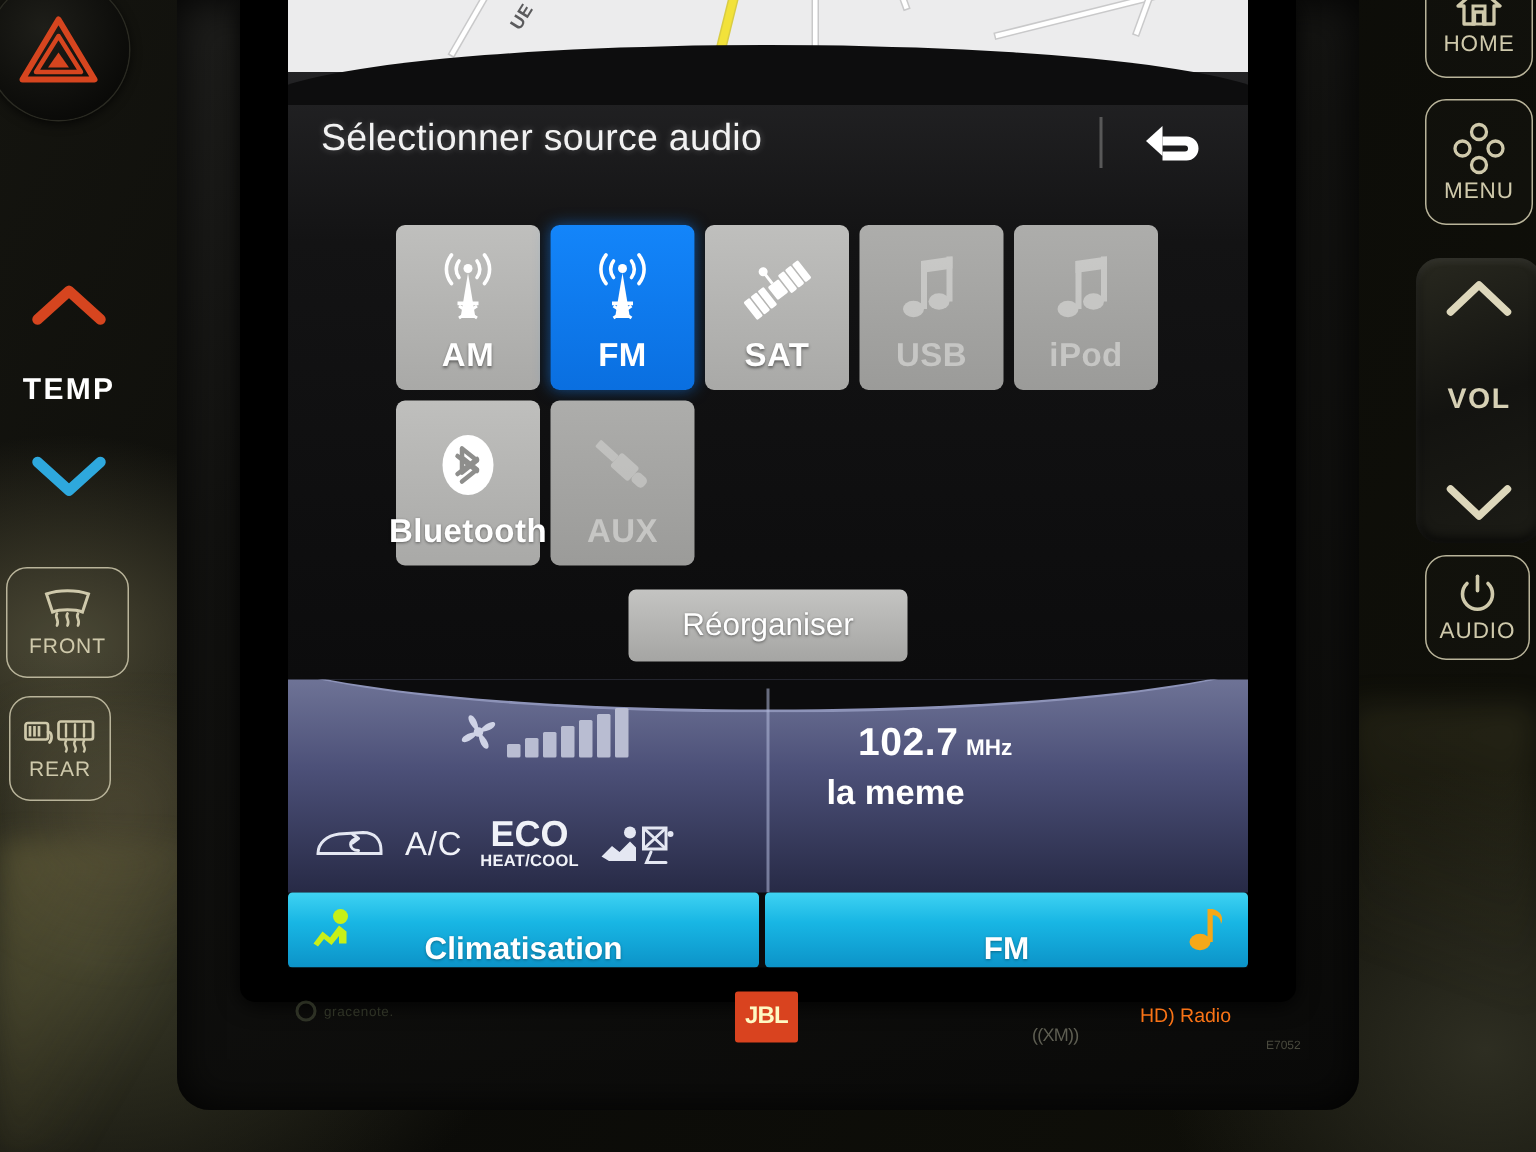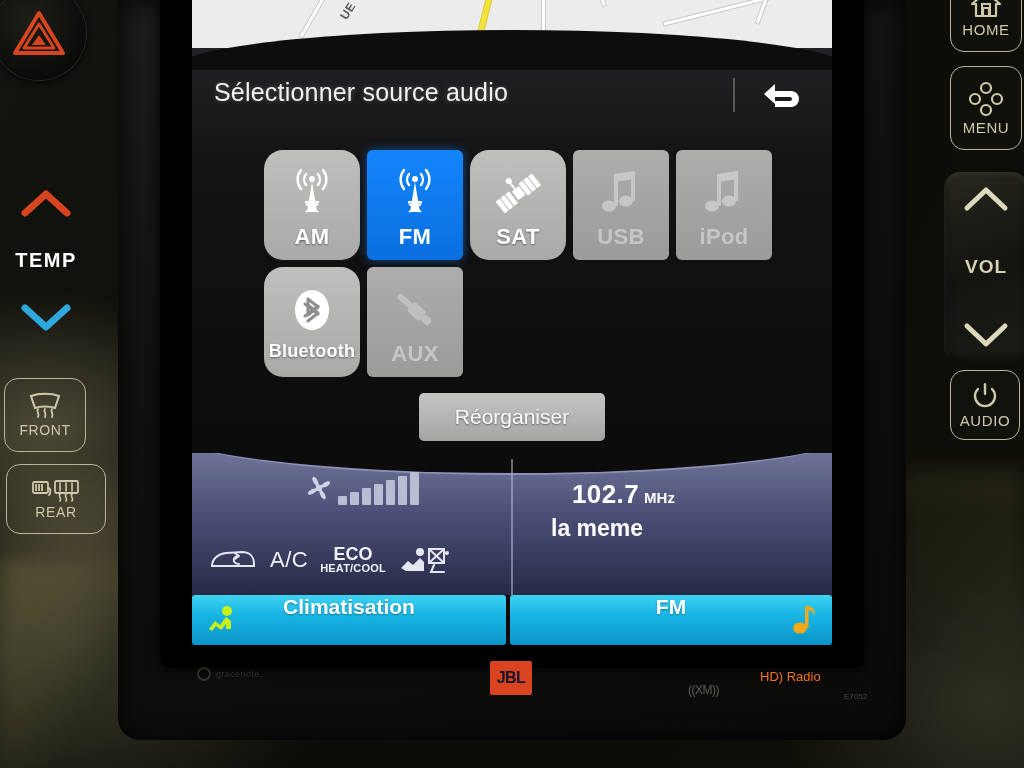--- a/index.html
+++ b/index.html
@@ -105,29 +105,29 @@
   
   .grid { position:absolute; left:72px; top:102px; width:520px; }
   .grid-row { display:flex; gap:7px; margin-bottom:7px; }
   .src {
     width:96px; height:110px; border-radius:6px;
     display:flex; flex-direction:column; align-items:center; justify-content:flex-start;
     padding-top:14px; cursor:pointer; position:relative;
   }
   .src .ico { height:58px; display:flex; align-items:center; justify-content:center; }
   .src .lbl { font-size:22px; font-weight:bold; letter-spacing:.3px; margin-top:2px; }
-  .src.enabled { background:linear-gradient(180deg,#bfbfbd 0%,#a9a9a7 100%);border-radius:19px; }
+  .src.enabled { background:linear-gradient(180deg,#bfbfbd 0%,#a9a9a7 100%); }
   .src.enabled .lbl { color:#ffffff; text-shadow:0 1px 2px rgba(0,0,0,.45); }
   .src.active  { background:linear-gradient(180deg,#1385fa 0%,#0a6fe0 100%);
                  box-shadow:0 0 10px rgba(20,130,250,.55); }
   .src.active .lbl { color:#ffffff; }
   .src.disabled { background:linear-gradient(180deg,#adadab 0%,#9b9b99 100%); }
   .src.disabled .lbl { color:#c6c6c4; }
   .src.disabled .ico svg { opacity:.55; }
-  .src .lbl.small { font-size:18px; }
+  .src .lbl.small { font-size:22px; }
 
   .reorg-wrap { position:absolute; left:0; top:345px; width:640px; text-align:center; }
   .reorg {
     display:inline-block; min-width:186px; padding:12px 22px;
     background:linear-gradient(180deg,#c4c4c2 0%,#a5a5a3 100%);
     border-radius:5px; color:#fff; font-size:21px;
     text-shadow:0 1px 2px rgba(0,0,0,.5); cursor:pointer;
   }
 
   
@@ -148,38 +148,38 @@
   .climate { position:absolute; left:0; top:0; width:319px; height:142px; cursor:pointer; }
   .fan-row { position:absolute; left:110px; top:18px; display:flex; align-items:flex-end; }
   .bars { display:flex; align-items:flex-end; gap:3px; margin-left:2px; }
   .bars i { display:block; width:9px; background:#b9bdd2; border-radius:1px; }
   .clim-icons {
     position:absolute; left:16px; top:92px; width:295px;
     display:flex; align-items:center; gap:12px; color:#e4e7f2;
   }
   .ac-txt { font-size:22px; color:#f0f2f8; letter-spacing:.5px; }
   .eco { text-align:center; line-height:1; }
-  .eco .e1 { font-size:18px; font-weight:bold; color:#f0f2f8; }
+  .eco .e1 { font-size:24px; font-weight:bold; color:#f0f2f8; }
   .eco .e2 { font-size:11px; font-weight:bold; color:#f0f2f8; letter-spacing:.2px; }
 
   .radio { position:absolute; left:337px; top:0; width:319px; height:142px; cursor:pointer; }
   .freq { position:absolute; left:43px; top:26px; color:#fff; }
   .freq .num { font-size:26px; font-weight:bold; letter-spacing:.4px; }
   .freq .unit { font-size:15px; font-weight:bold; margin-left:5px; }
   .station {
     position:absolute; left:22px; top:62px; color:#fff;
     font-size:23px; font-weight:bold;
   }
 
   
   .tabbar { position:absolute; left:0; top:595px; width:640px; height:50px; display:flex; gap:4px; }
   .tab {
     position:relative; height:50px; cursor:pointer;
     background:linear-gradient(180deg,#3fd2f2 0%,#18b6e4 40%,#0c93c8 100%);
-    display:flex; align-items:flex-start; justify-content:center;
+    display:flex; align-items:flex-end; justify-content:center;
     border-radius:3px;
   }
   .tab.left { width:314px; }
   .tab.right { width:322px; }
   .tab span { color:#fff; font-size:21px; font-weight:bold; text-shadow:0 1px 2px rgba(0,0,0,.35); }
   .tab .icon-left { position:absolute; left:14px; top:8px; }
   .tab .icon-right { position:absolute; right:14px; top:8px; }
 
   
   .brand-strip { position:absolute; left:192px; top:645px; width:640px; height:60px; }
@@ -191,21 +191,21 @@
     width:14px; height:14px; border-radius:50%;
     border:2px solid #7e8a64;
   }
   .gn-txt { font-size:9px; color:#7e8a64; letter-spacing:.4px; }
   .jbl {
     position:absolute; left:298px; top:16px;
     width:42px; height:34px; background:#d9431f;
     display:flex; align-items:center; justify-content:center;
     border-radius:2px;
   }
-  .jbl span { color:#0f172a; font-size:16px; font-weight:bold; letter-spacing:-.5px; }
+  .jbl span { color:#fef9c3; font-size:16px; font-weight:bold; letter-spacing:-.5px; }
   .xm { position:absolute; left:496px; top:38px; font-size:12px; color:#5e5e52; letter-spacing:-.5px; }
   .hdradio { position:absolute; left:568px; top:24px; font-size:13px; color:#f97316; }
   .model { position:absolute; left:652px; top:47px; font-size:8px; color:#4a4a3e; }
 
   
   .hw {
     position:absolute; border:1.5px solid #b9b49a; border-radius:14px;
     display:flex; flex-direction:column; align-items:center; justify-content:center;
     color:#cfc9ab; cursor:pointer; background:rgba(255,255,255,.015);
   }
@@ -233,21 +233,21 @@
   }
 
   .temp-rocker {
     position:absolute; left:-6px; top:180px; width:104px; height:160px;
     display:flex; flex-direction:column; align-items:center; justify-content:space-between;
     padding:6px 0; cursor:pointer;
   }
   .temp-rocker .t { color:#ffffff; font-size:20px; font-weight:bold; letter-spacing:1.5px; }
 
   .hw-front { left:4px; top:378px; width:82px; height:74px; }
-  .hw-rear  { left:6px; top:464px; width:100px; height:70px; }
+  .hw-rear  { left:6px; top:464px; width:68px; height:70px; }
   .hw-front .t, .hw-rear .t { font-size:14px; }
 </style>
 </head>
 <body>
 
 <div class="dash"></div>
 <div class="cabin-blur"></div>
 <div class="dash-sheen"></div>
 <div class="dash-sheen2"></div>
 

